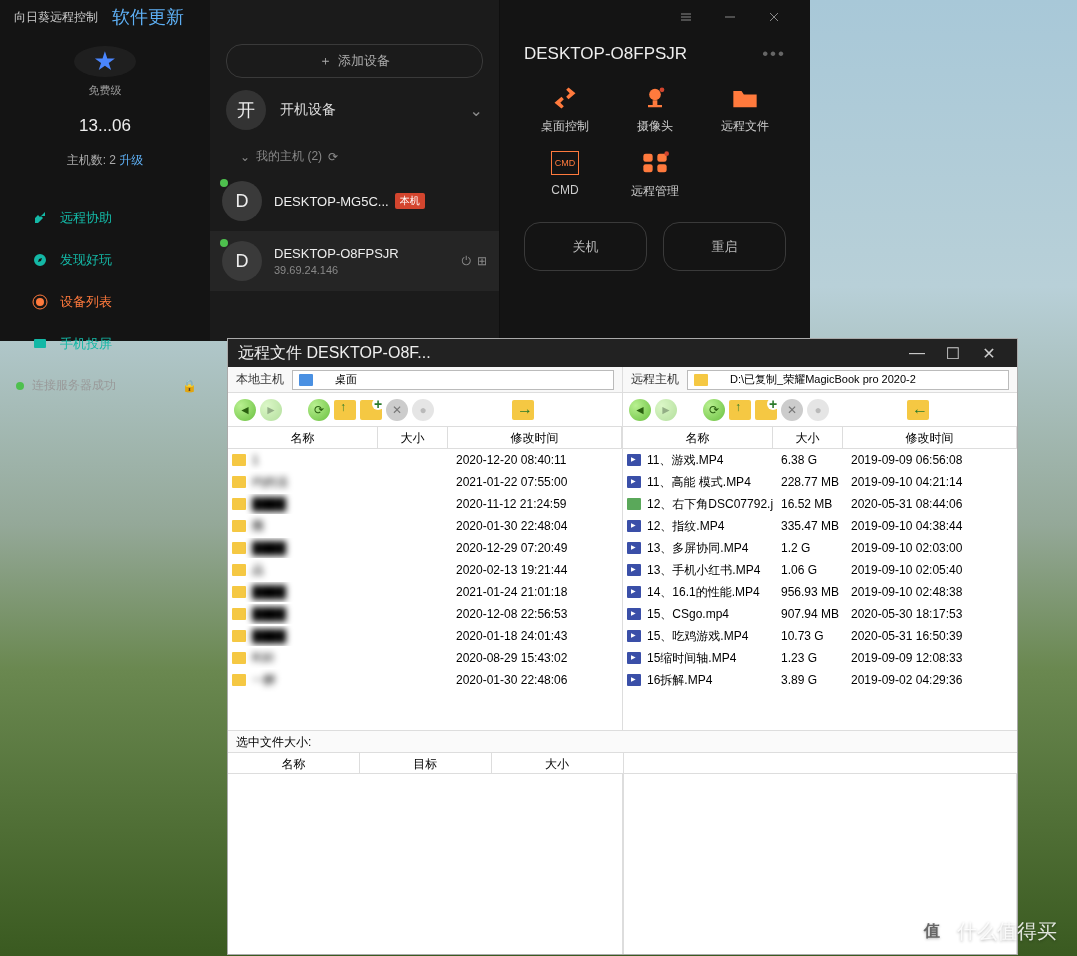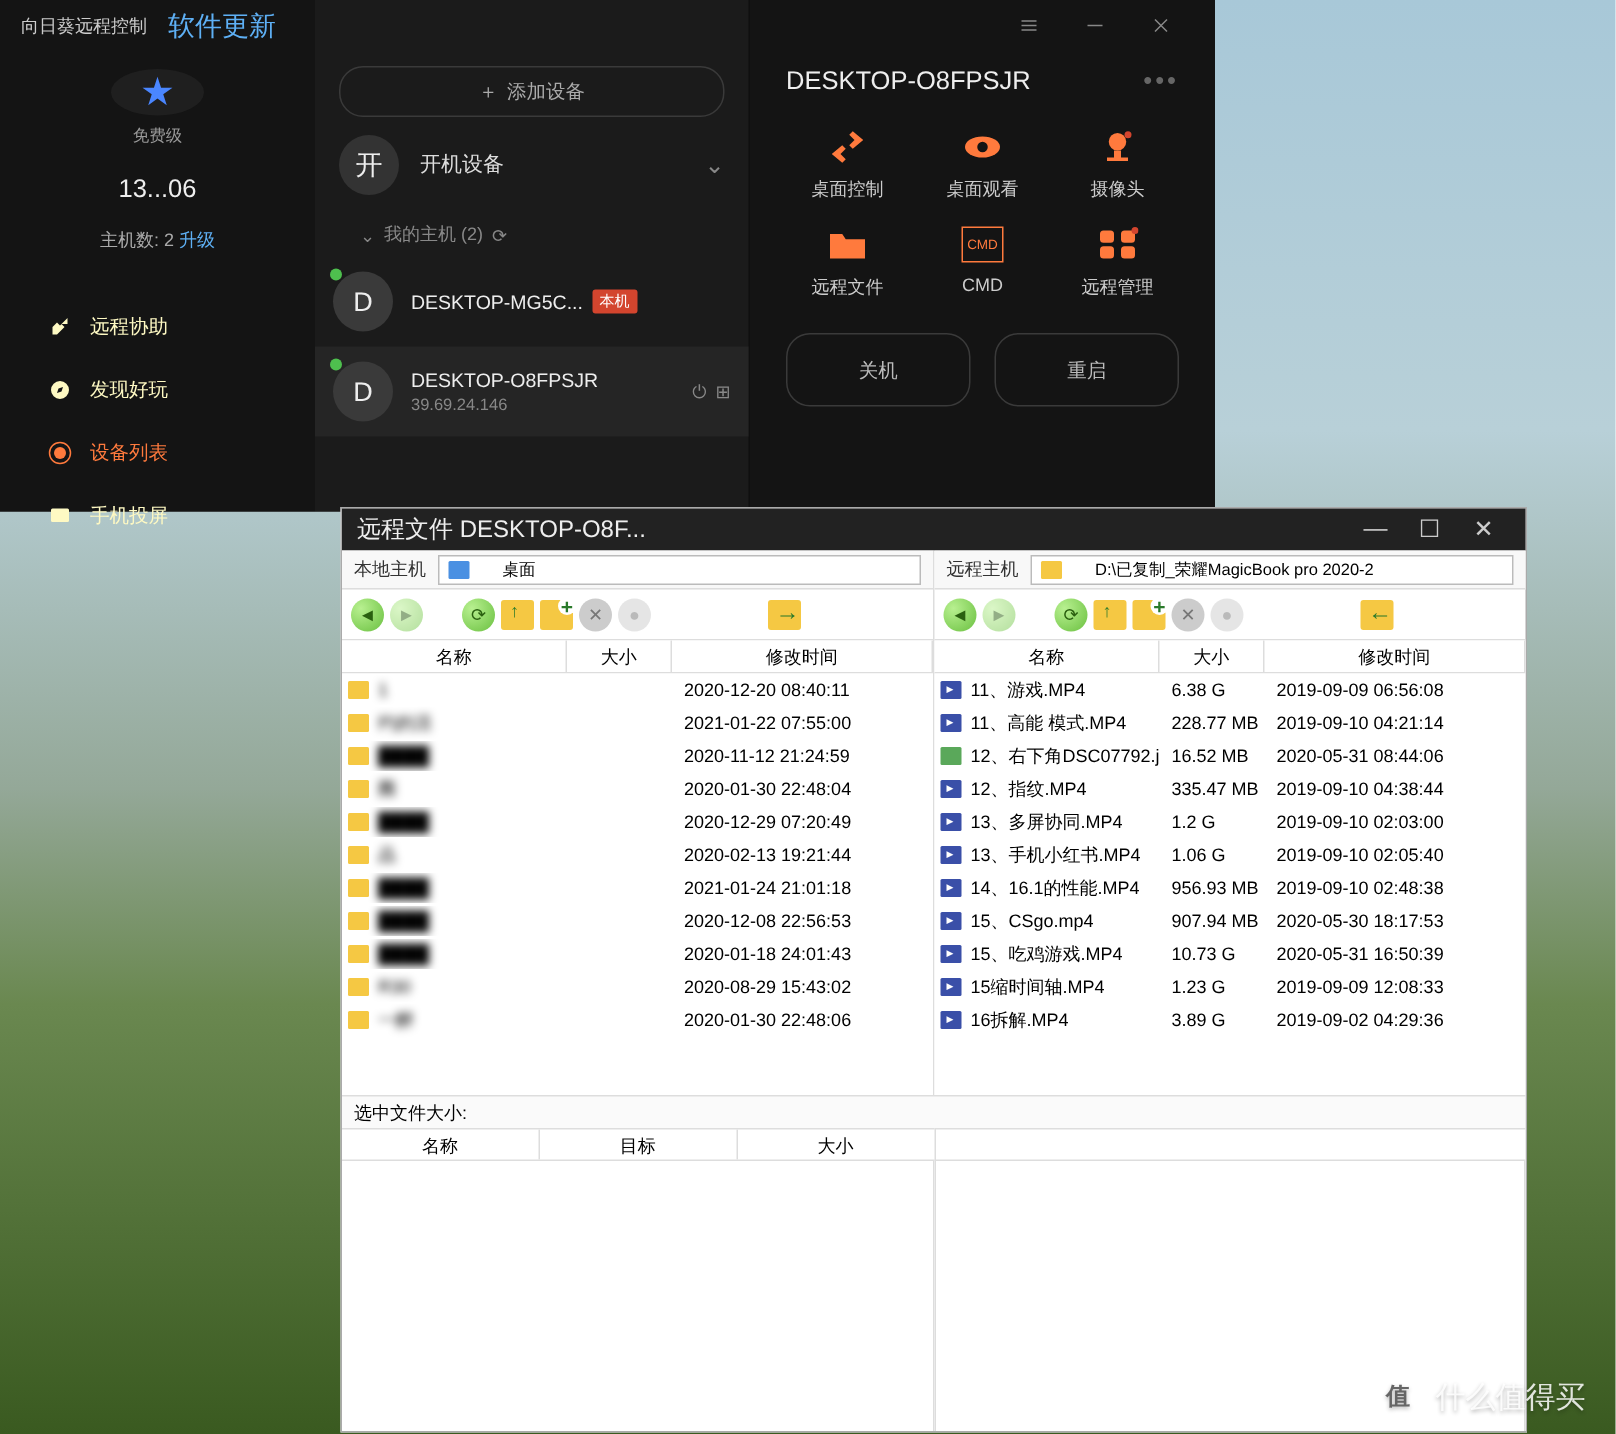--- a/index.html
+++ b/index.html
@@ -16,21 +16,21 @@
 
 .sidebar { width: 210px; background: #141414; padding-top: 34px; display: flex; flex-direction: column; align-items: center; color: #ccc; }
 .badge-circ { width: 62px; height: 62px; border-radius: 50%; background: #1f1f1f; display: flex; align-items: center; justify-content: center; margin-top: 12px; }
 .star-icon { color: #4a86ff; font-size: 26px; }
 .badge-lbl { font-size: 11px; color: #999; margin-top: 6px; }
 .big-id { font-size: 17px; color: #eee; font-weight: 500; margin-top: 18px; }
 .host-count { font-size: 12px; color: #aaa; margin-top: 16px; }
 .host-count .upg { color: #5eb0f5; }
 .divider { width: 150px; height: 1px; background: #2a2a2a; margin-top: 14px; }
 .nav { width: 100%; margin-top: 14px; }
-.nav-item { display: flex; align-items: center; padding: 12px 32px; font-size: 13px; color: #fef9c3; gap: 12px; }
+.nav-item { display: flex; align-items: center; padding: 12px 32px; font-size: 13px; color: #14b8a6; gap: 12px; }
 .nav-item.active { color: #ff7a3d; }
 .nav-ic { width: 16px; height: 16px; }
 .conn-status { margin-top: auto; width: 100%; padding: 12px 16px; display: flex; align-items: center; gap: 8px; font-size: 12px; color: #999; }
 .dot-ok { width: 8px; height: 8px; border-radius: 50%; background: #4ec04e; }
 .lock-ic { margin-left: auto; width: 12px; color: #555; }
 
 .mid-panel { width: 290px; background: #1b1b1b; padding-top: 34px; border-right: 1px solid #0f0f0f; }
 .add-btn { margin: 10px 16px 0; height: 34px; border: 1px solid #3a3a3a; border-radius: 16px; display: flex; align-items: center; justify-content: center; color: #aaa; font-size: 13px; gap: 6px; }
 .mid-row { display: flex; align-items: center; padding: 12px 16px; gap: 14px; color: #ddd; }
 .mid-circ { width: 40px; height: 40px; border-radius: 50%; background: #333; display: flex; align-items: center; justify-content: center; font-size: 18px; color: #eee; }
@@ -165,20 +165,25 @@
           </svg>
         <span>设备列表</span>
       </div>
       <div class="nav-item">
         <svg class="nav-ic" viewBox="0 0 16 16" fill="currentColor">
             <rect x="2" y="3" width="12" height="9" rx="1"></rect>
           </svg>
         <span>手机投屏</span>
       </div>
     </div>
+    <div class="conn-status">
+      <span class="dot-ok"></span>
+      <span>连接服务器成功</span>
+      <span class="lock-ic">🔒</span>
+    </div>
   </div>
 
   <div class="mid-panel">
     <div class="add-btn">
       <span>＋</span>
       <span>添加设备</span>
     </div>
     <div class="mid-row">
       <div class="mid-circ">开</div>
       <span class="mid-title">开机设备</span>
@@ -221,27 +226,20 @@
     <div class="rp-head">
       <span>DESKTOP-O8FPSJR</span>
       <span class="rp-dots">•••</span>
     </div>
     <div class="rp-grid">
       <div class="rp-cell">
         <svg class="rp-ic" viewBox="0 0 24 20" fill="currentColor">
             <path d="M4 6h12l-3-3 2-2 6 5-6 5-2-2 3-3H4zm16 8H8l3 3-2 2-6-5 6-5 2 2-3 3h12z"></path>
           </svg>
         <span>桌面控制</span>
-      </div>
-      <div class="rp-cell">
-        <svg class="rp-ic" viewBox="0 0 24 20" fill="currentColor">
-            <ellipse cx="12" cy="10" rx="10" ry="6"></ellipse>
-            <circle cx="12" cy="10" r="3" fill="#141414"></circle>
-          </svg>
-        <span>桌面观看</span>
       </div>
       <div class="rp-cell">
         <svg class="rp-ic" viewBox="0 0 24 20" fill="currentColor">
             <circle cx="12" cy="7" r="5"></circle>
             <path d="M10 12h4v4h4v2H6v-2h4z"></path>
             <circle cx="18" cy="3" r="2" fill="#d3452e"></circle>
           </svg>
         <span>摄像头</span>
       </div>
       <div class="rp-cell">

